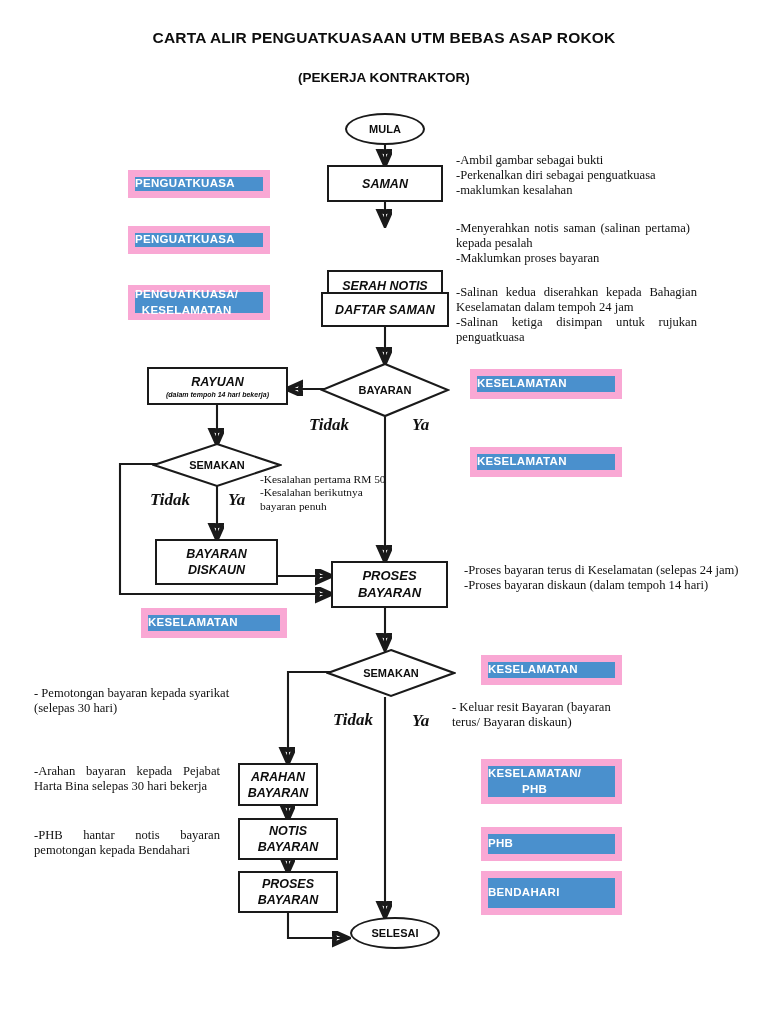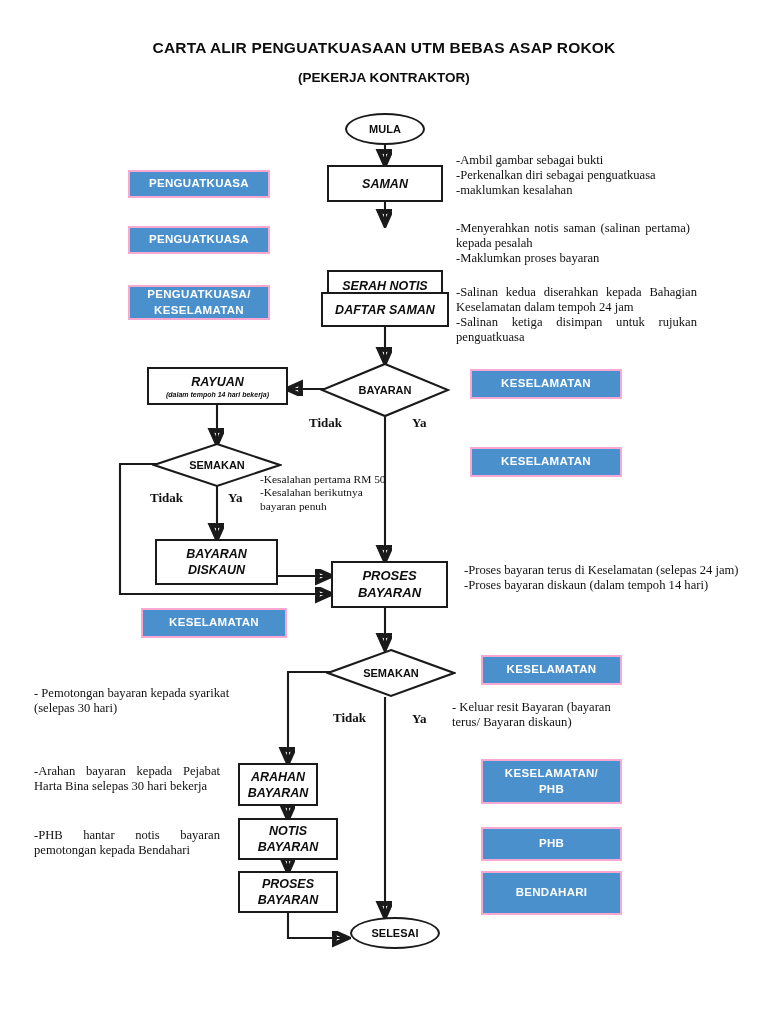--- a/index.html
+++ b/index.html
@@ -11,21 +11,21 @@
     overflow:hidden;
   }
   #stage{position:absolute;left:0;top:0;width:768px;height:1024px;}
 
   
   .title{
     position:absolute;left:0;width:768px;text-align:center;
     font-weight:bold;color:#0d0d0d;
     font-family:"Liberation Sans", sans-serif;
   }
-  #title-main{top:39px;font-size:15.5px;letter-spacing:.2px;text-align:center;}
+  #title-main{top:29px;font-size:15.5px;letter-spacing:.2px;text-align:center;}
   #title-sub{top:70px;font-size:13.5px;}
 
   
   .pbox{
     position:absolute;
     border:2px solid #1a1a1a;
     background:#ffffff;
     display:flex;align-items:center;justify-content:center;
     text-align:center;
     font-weight:bold;color:#0d0d0d;
@@ -55,42 +55,42 @@
     position:absolute;left:0;top:0;width:100%;height:100%;
     display:flex;align-items:center;justify-content:center;
     font-weight:bold;font-size:11px;color:#0d0d0d;
     pointer-events:none;
   }
 
   
   .rbox{
     position:absolute;
     background:#4a90cd;
-    border:2px solid #f9a8d4;
+    border:7px solid #f9a8d4;
     color:#ffffff;
-    display:flex;align-items:center;justify-content:center;text-align:center;
+    display:flex;align-items:center;text-align:center;
     font-weight:bold;font-size:11.5px;line-height:1.35;
     box-sizing:border-box;
     letter-spacing:.3px;
   }
 
   
   .note{
     position:absolute;
     font-family:"Liberation Serif", serif;
     font-size:12.6px;line-height:1.2;color:#111111;
   }
   .note.just{text-align:justify;}
   .note.small{font-size:11.4px;line-height:1.18;}
 
   
   .blab{
     position:absolute;
     font-family:"Liberation Serif", serif;
-    font-weight:bold;font-size:13px;color:#111111;
+    font-weight:bold;font-size:17px;color:#111111;font-style:italic;
   }
 
   
   #wires{position:absolute;left:0;top:0;width:768px;height:1024px;pointer-events:none;}
   #wires line,#wires polyline,#wires path{
     stroke:#1a1a1a;stroke-width:2.1;fill:none;
   }
 </style>
 </head>
 <body>

